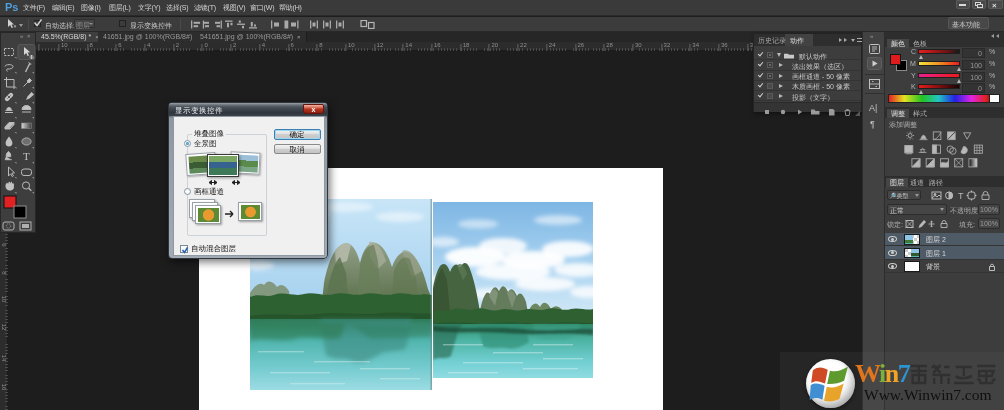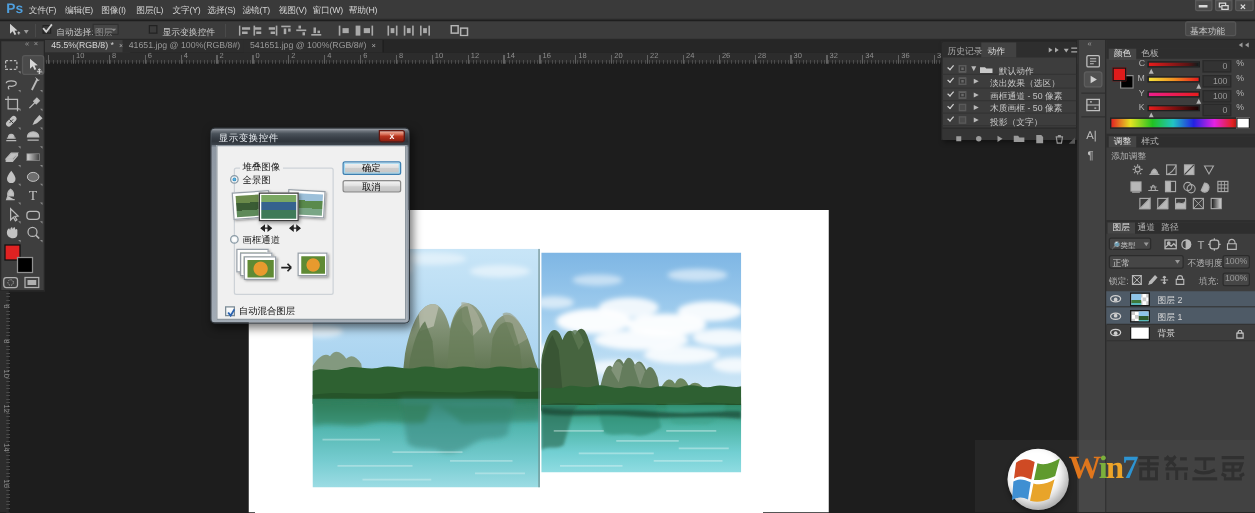--- a/index.html
+++ b/index.html
@@ -692,13 +692,14 @@
     <span style="color:#e0761c">W</span><span style="color:#7cb03c">i</span><span style="color:#eda428">n</span><span style="color:#2d94d2">7</span>
   </div>
   <svg class="abs" style="left:909px;top:363px" width="89" height="22" viewBox="0 0 99 22" preserveAspectRatio="none">
     <g stroke="#303030" stroke-width="2.6" fill="none">
       <path d="M2 3 l18 0 M2 8 l18 0 M4 12 l14 0 l0 8 l-14 0 Z M11 3 l0 17"></path>
       <path d="M27 2 l8 8 M35 2 l-8 8 M26 12 l20 0 M28 15 l0 6 M36 13 l0 8 M44 15 l0 6 M25 4 l8 0 M39 4 l6 0"></path>
       <path d="M52 4 l18 0 M61 4 l0 9 M52 13 c3 3 12 3 18 0 M50 20 l22 0"></path>
       <path d="M76 3 l20 0 M78 8 l16 0 l-2 5 l-14 0 Z M86 8 l0 12 M78 20 l16 0 M76 16 l4 2 M96 16 l-4 2"></path>
     </g>
   </svg>
+  <div class="abs" style="left:864px;top:386px;font-family:'Liberation Serif',serif;font-size:15.5px;color:#101010">Www.Winwin7.com</div>
 </div>
 
 </body></html>

